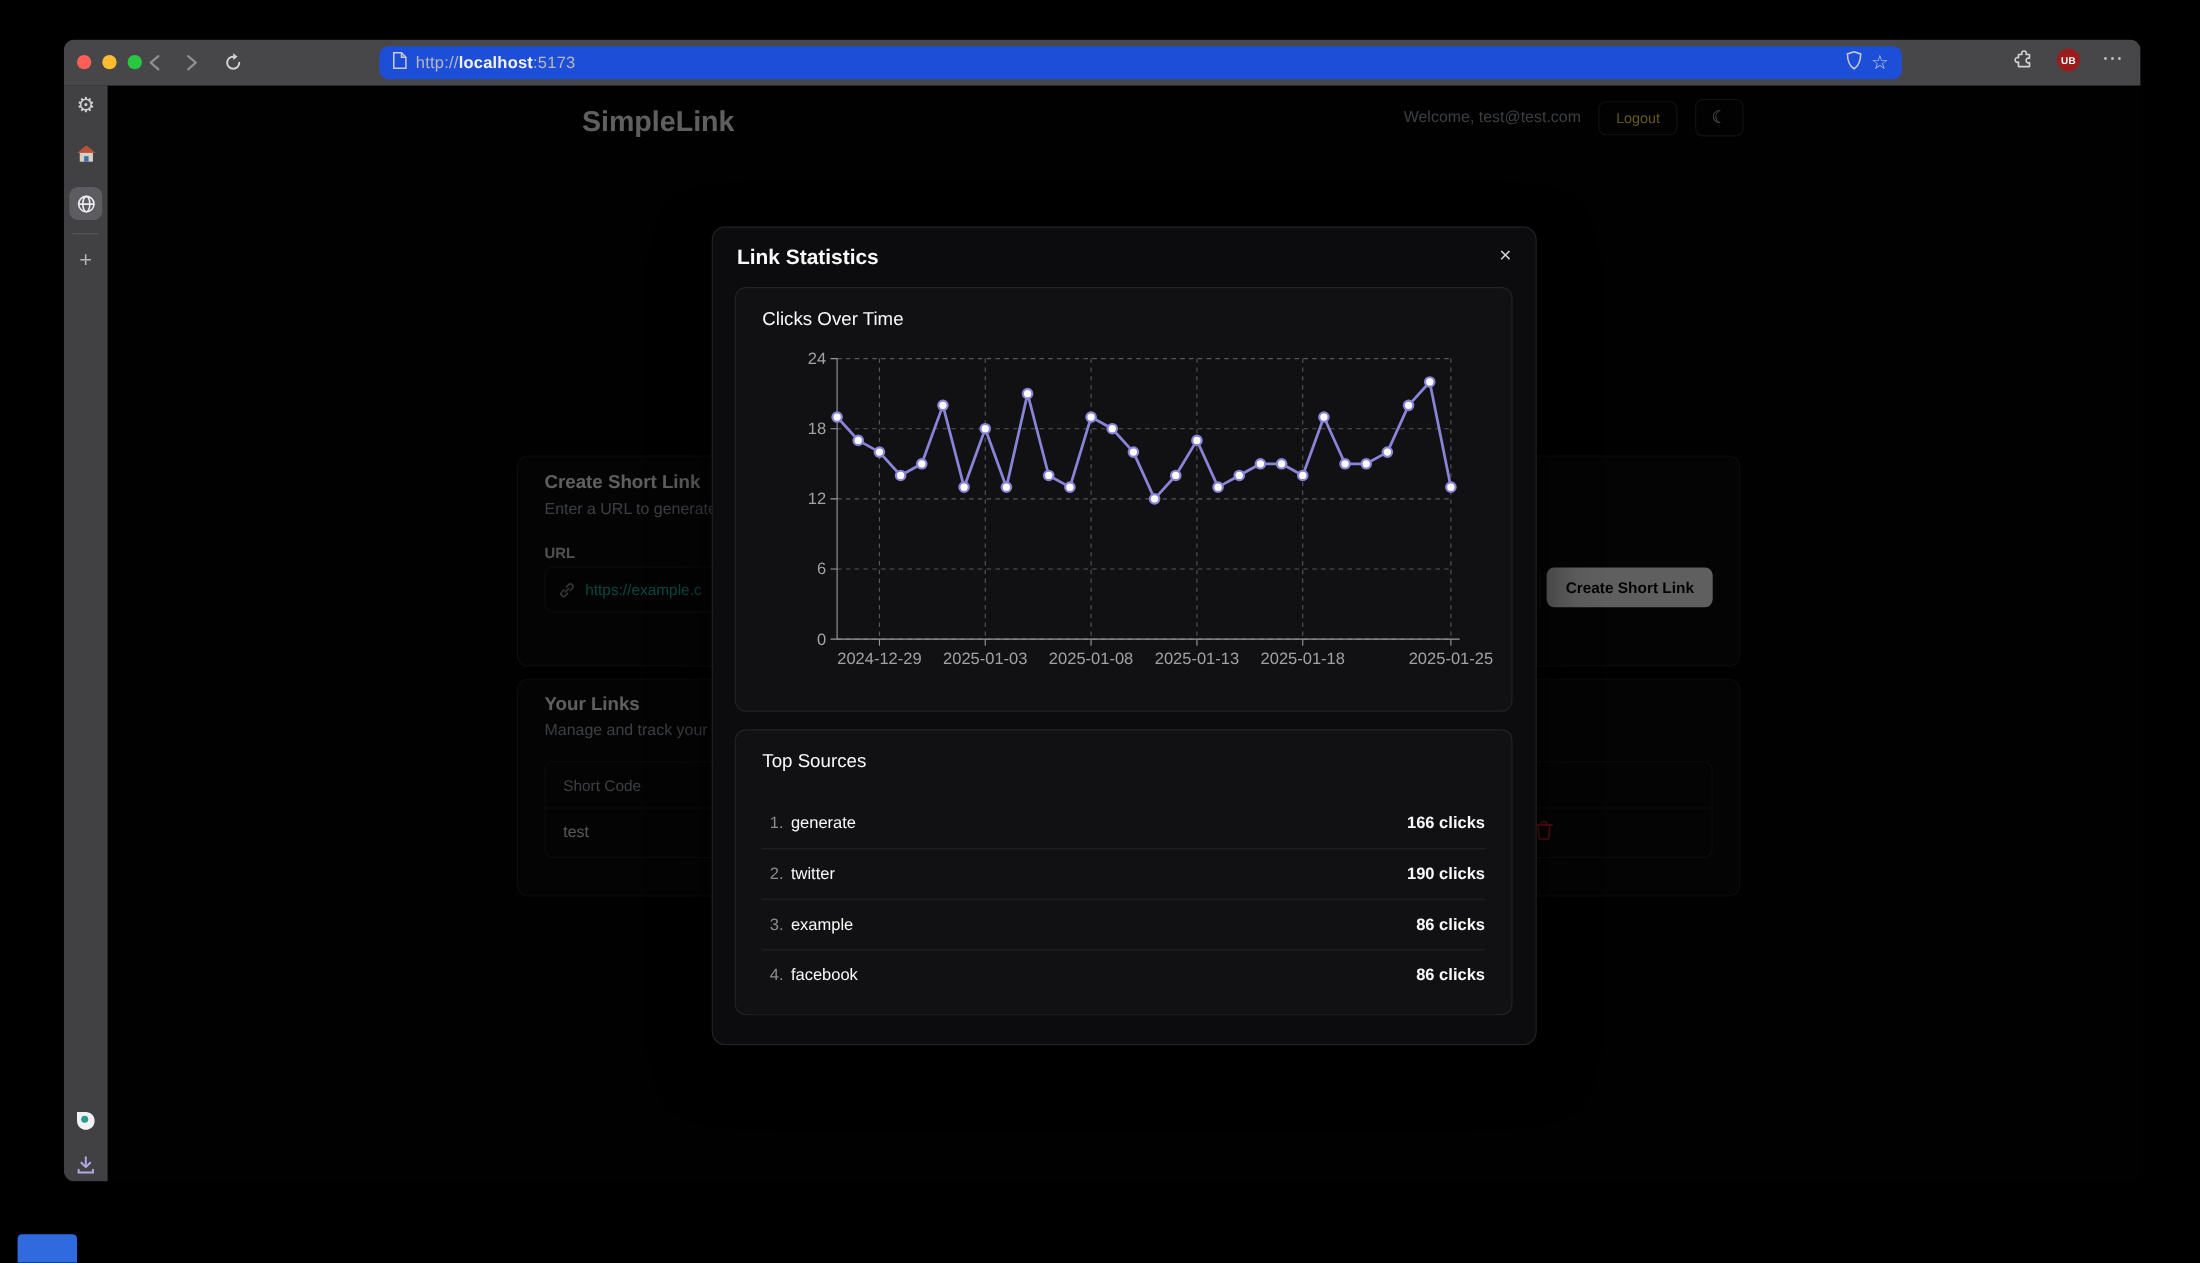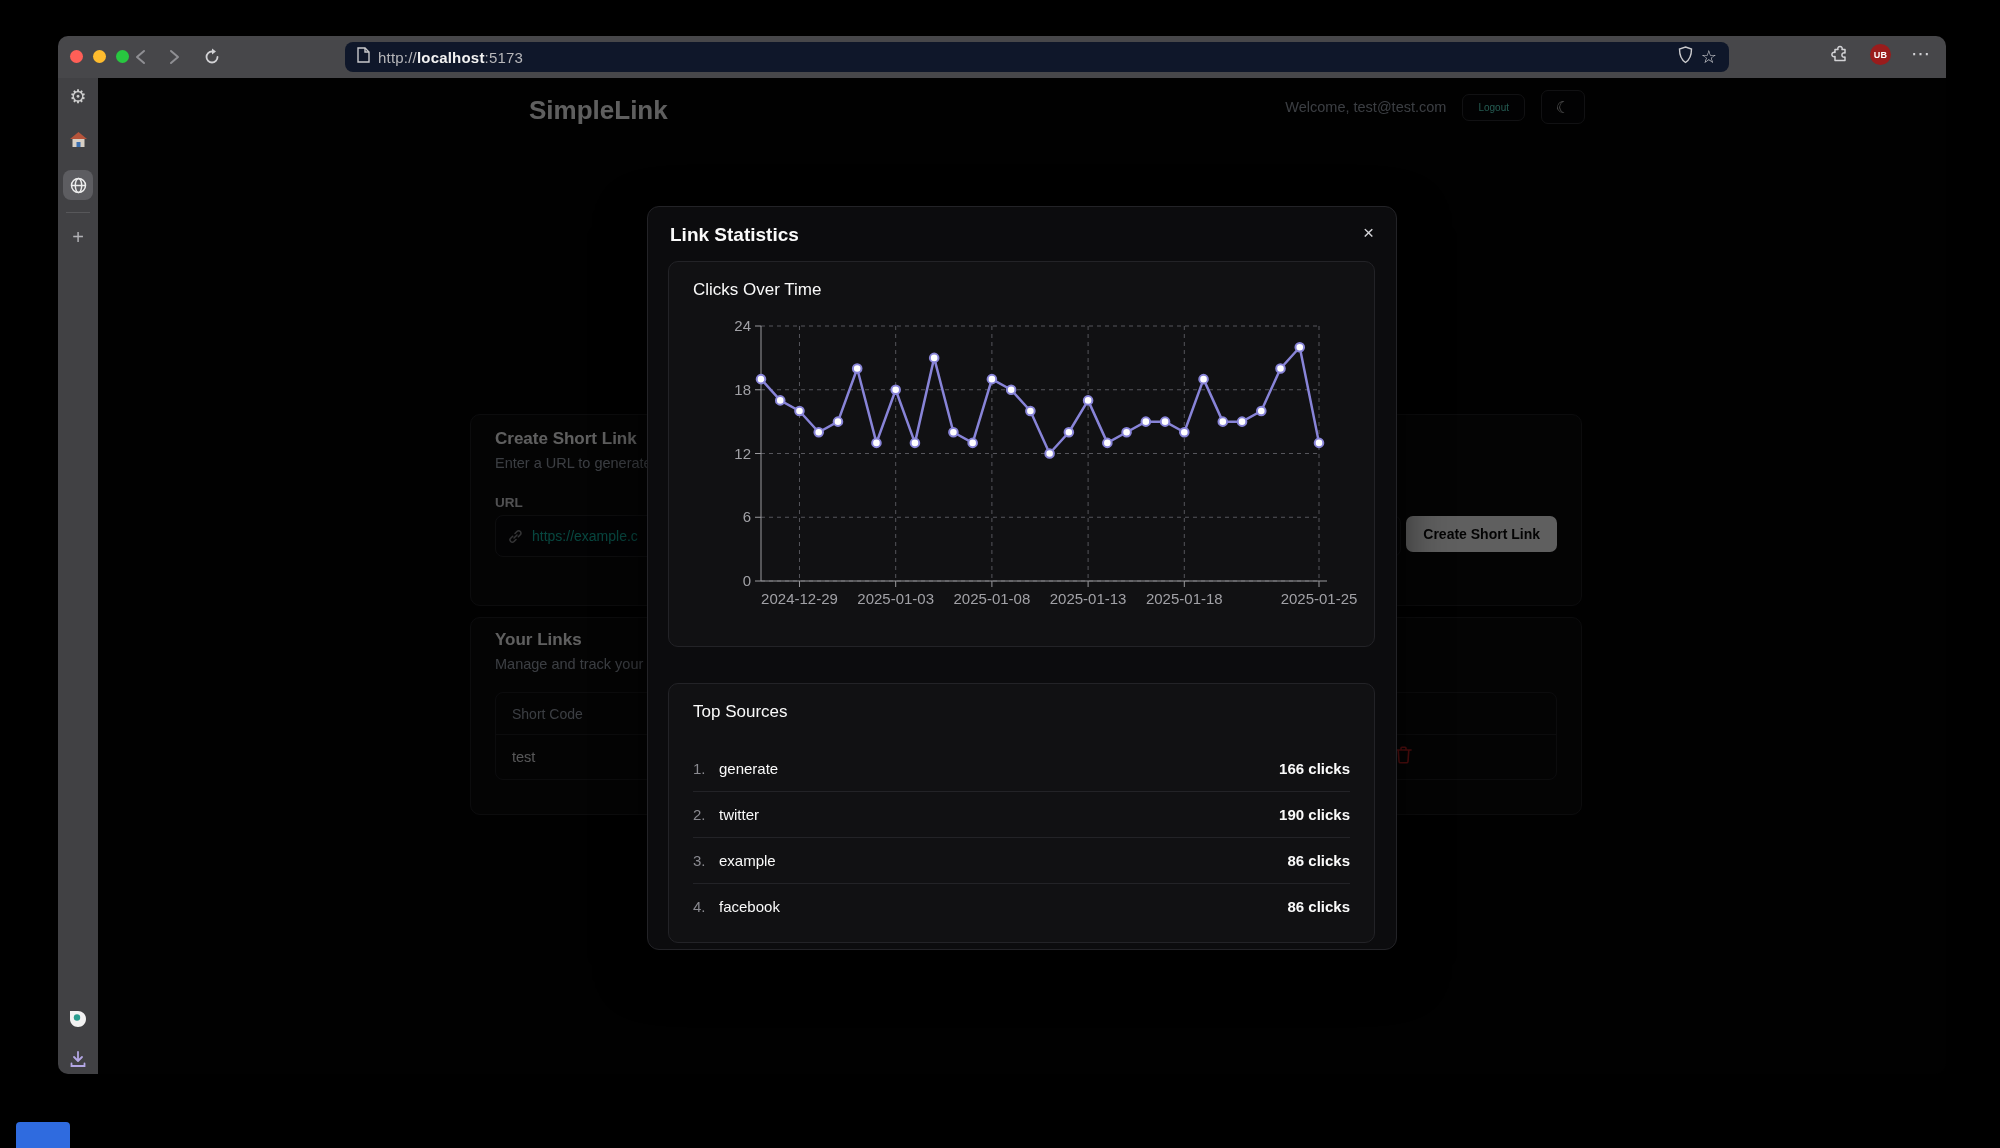--- a/index.html
+++ b/index.html
@@ -6,21 +6,21 @@
   .screen{position:relative;width:2000px;height:1148px;background:#000;overflow:hidden;
           font-family:"Liberation Sans",sans-serif;-webkit-font-smoothing:antialiased;}
 
   
   .window{position:absolute;left:58px;top:36px;width:1888px;height:1038px;border-radius:10px;
           overflow:hidden;background:#050505;}
   .toolbar{position:absolute;left:0;top:0;right:0;height:42px;background:#47474a;}
   .lights{position:absolute;left:12px;top:14px;display:flex;gap:10px;}
   .light{width:13px;height:13px;border-radius:50%;}
   .nav-ic{position:absolute;top:11px;width:20px;height:20px;display:flex;align-items:center;justify-content:center;}
-  .urlbar{position:absolute;left:287px;right:217px;top:6px;height:30px;background:#0f172a;border-radius:8px;
+  .urlbar{position:absolute;left:287px;right:217px;top:6px;height:30px;background:#1d4ed8;border-radius:8px;
           display:flex;align-items:center;padding:0 12px;gap:8px;}
   .urltext{font-size:15px;color:#b7b7ba;letter-spacing:.2px;white-space:nowrap;}
   .urltext b{color:#f2f2f2;font-weight:bold;}
   .urlspacer{flex:1;}
   .tb-right{position:absolute;right:16px;top:8px;display:flex;align-items:flex-start;gap:20px;height:26px;}
   .glyph{color:#d2d2d5;font-size:17px;line-height:1;}
   .ub-badge{width:21px;height:21px;border-radius:50%;background:#9a1c1c;color:#fff;font-size:9px;font-weight:bold;
             display:flex;align-items:center;justify-content:center;letter-spacing:.3px;}
 
   
@@ -30,21 +30,21 @@
   .side-divider{position:absolute;left:8px;width:24px;height:1px;background:#57575a;}
 
   
   .page{position:absolute;left:40px;top:42px;right:0;bottom:0;background:#030303;overflow:hidden;}
   .dim{position:absolute;inset:0;background:rgba(0,0,0,0.62);z-index:5;}
 
   .appbar{position:absolute;left:0;top:0;width:100%;height:64px;}
   .brand{position:absolute;left:431px;top:17px;font-size:26px;font-weight:bold;color:#fafafa;}
   .appbar-right{position:absolute;right:361px;top:12px;display:flex;align-items:center;gap:16px;}
   .welcome{font-size:14.5px;color:#9ca3af;}
-  .btn-outline{border:1px solid #2e2e32;background:rgba(10,10,11,.6);color:#5eead4;font-size:10px;
+  .btn-outline{border:1px solid #2e2e32;background:rgba(10,10,11,.6);color:#fde047;font-size:13px;
                border-radius:7px;padding:7px 15px;}
   .icon-btn{border:1px solid #2e2e32;background:rgba(10,10,11,.6);border-radius:7px;width:42px;height:32px;
             display:flex;align-items:center;justify-content:center;color:#e7e7ea;font-size:16px;}
 
   .card{position:absolute;background:#0b0b0c;border:1px solid #202024;border-radius:10px;}
   .card h2{margin:0;font-size:17px;font-weight:bold;color:#fafafa;}
   .card .sub{font-size:14.5px;color:#9ca3af;margin-top:6px;}
   .field-label{font-size:13.5px;color:#d4d4d8;font-weight:bold;}
   .url-input{position:absolute;left:24px;top:100px;width:880px;height:40px;border:1px solid #232327;border-radius:8px;
              background:#0a0a0b;display:flex;align-items:center;padding:0 12px;gap:9px;}
@@ -57,21 +57,21 @@
   .trash{position:absolute;left:924px;top:128px;}
 
   
   .modal{position:absolute;left:549px;top:128px;width:748px;height:742px;background:#0c0c0e;
          border:1px solid #232327;border-radius:12px;z-index:10;box-shadow:0 18px 50px rgba(0,0,0,.7);}
   .modal-title{position:absolute;left:22px;top:17px;font-size:19px;font-weight:bold;color:#fafafa;}
   .modal-close{position:absolute;right:18px;top:12px;color:#d4d4d8;font-size:19px;line-height:1;padding:4px;cursor:default;}
   .mcard{position:absolute;left:20px;background:#111113;border:1px solid #232327;border-radius:10px;}
   .mcard h3{position:absolute;left:24px;top:18px;margin:0;font-size:17px;font-weight:normal;color:#fafafa;}
   #chart-card{top:54px;width:705px;height:384px;}
-  #sources-card{top:476px;width:705px;height:258px;}
+  #sources-card{top:456px;width:705px;height:258px;text-align:center;}
   .src-list{position:absolute;left:24px;right:24px;top:62px;}
   .src-row{height:45px;display:flex;align-items:center;border-bottom:1px solid #232327;}
   .src-row:last-child{border-bottom:none;}
   .src-rank{color:#8a8a90;font-size:15px;width:26px;}
   .src-name{color:#fafafa;font-size:15px;}
   .src-clicks{margin-left:auto;color:#fafafa;font-size:15px;font-weight:bold;}
 
   .blue-chip{position:absolute;left:16px;top:1122px;width:54px;height:30px;background:#2f6bdf;border-radius:4px;}
 </style>
 </head>

